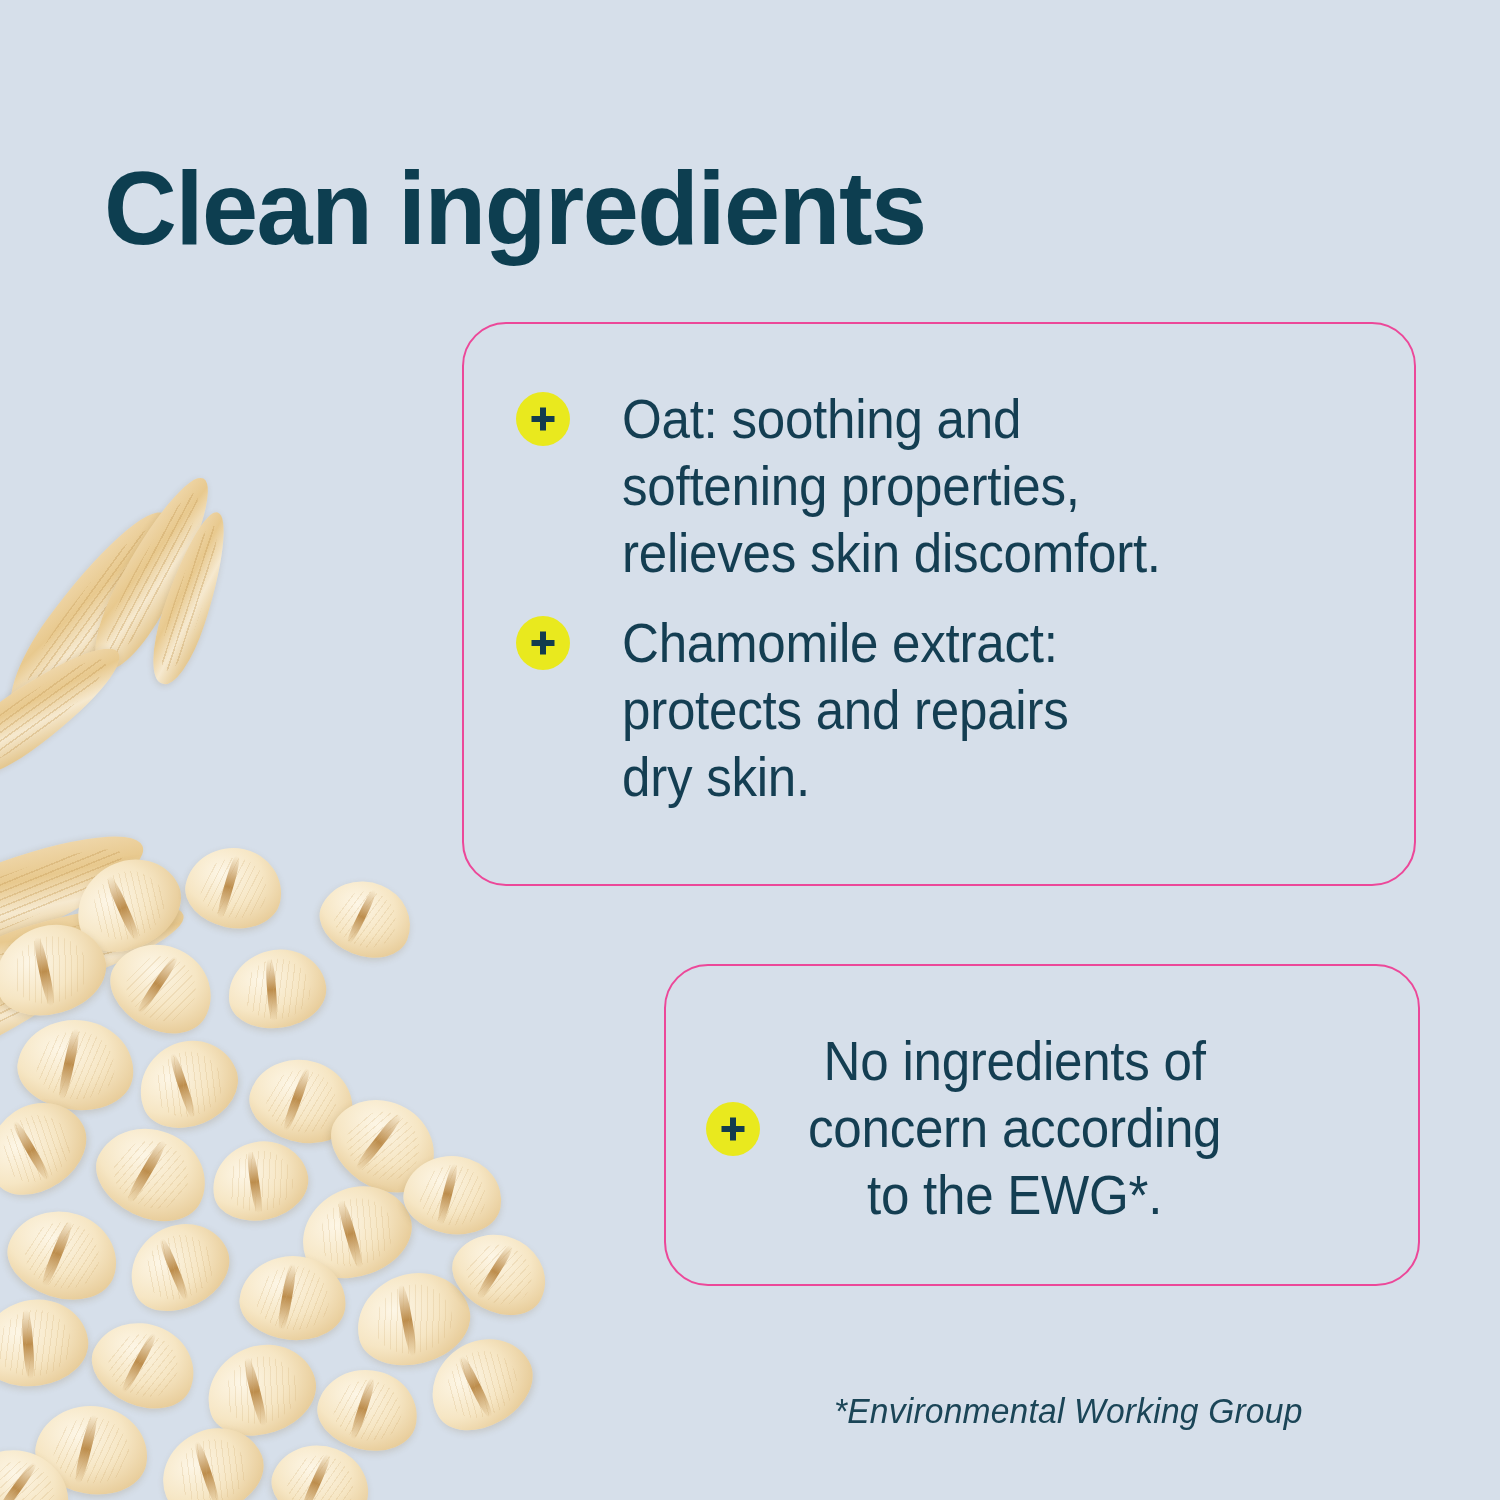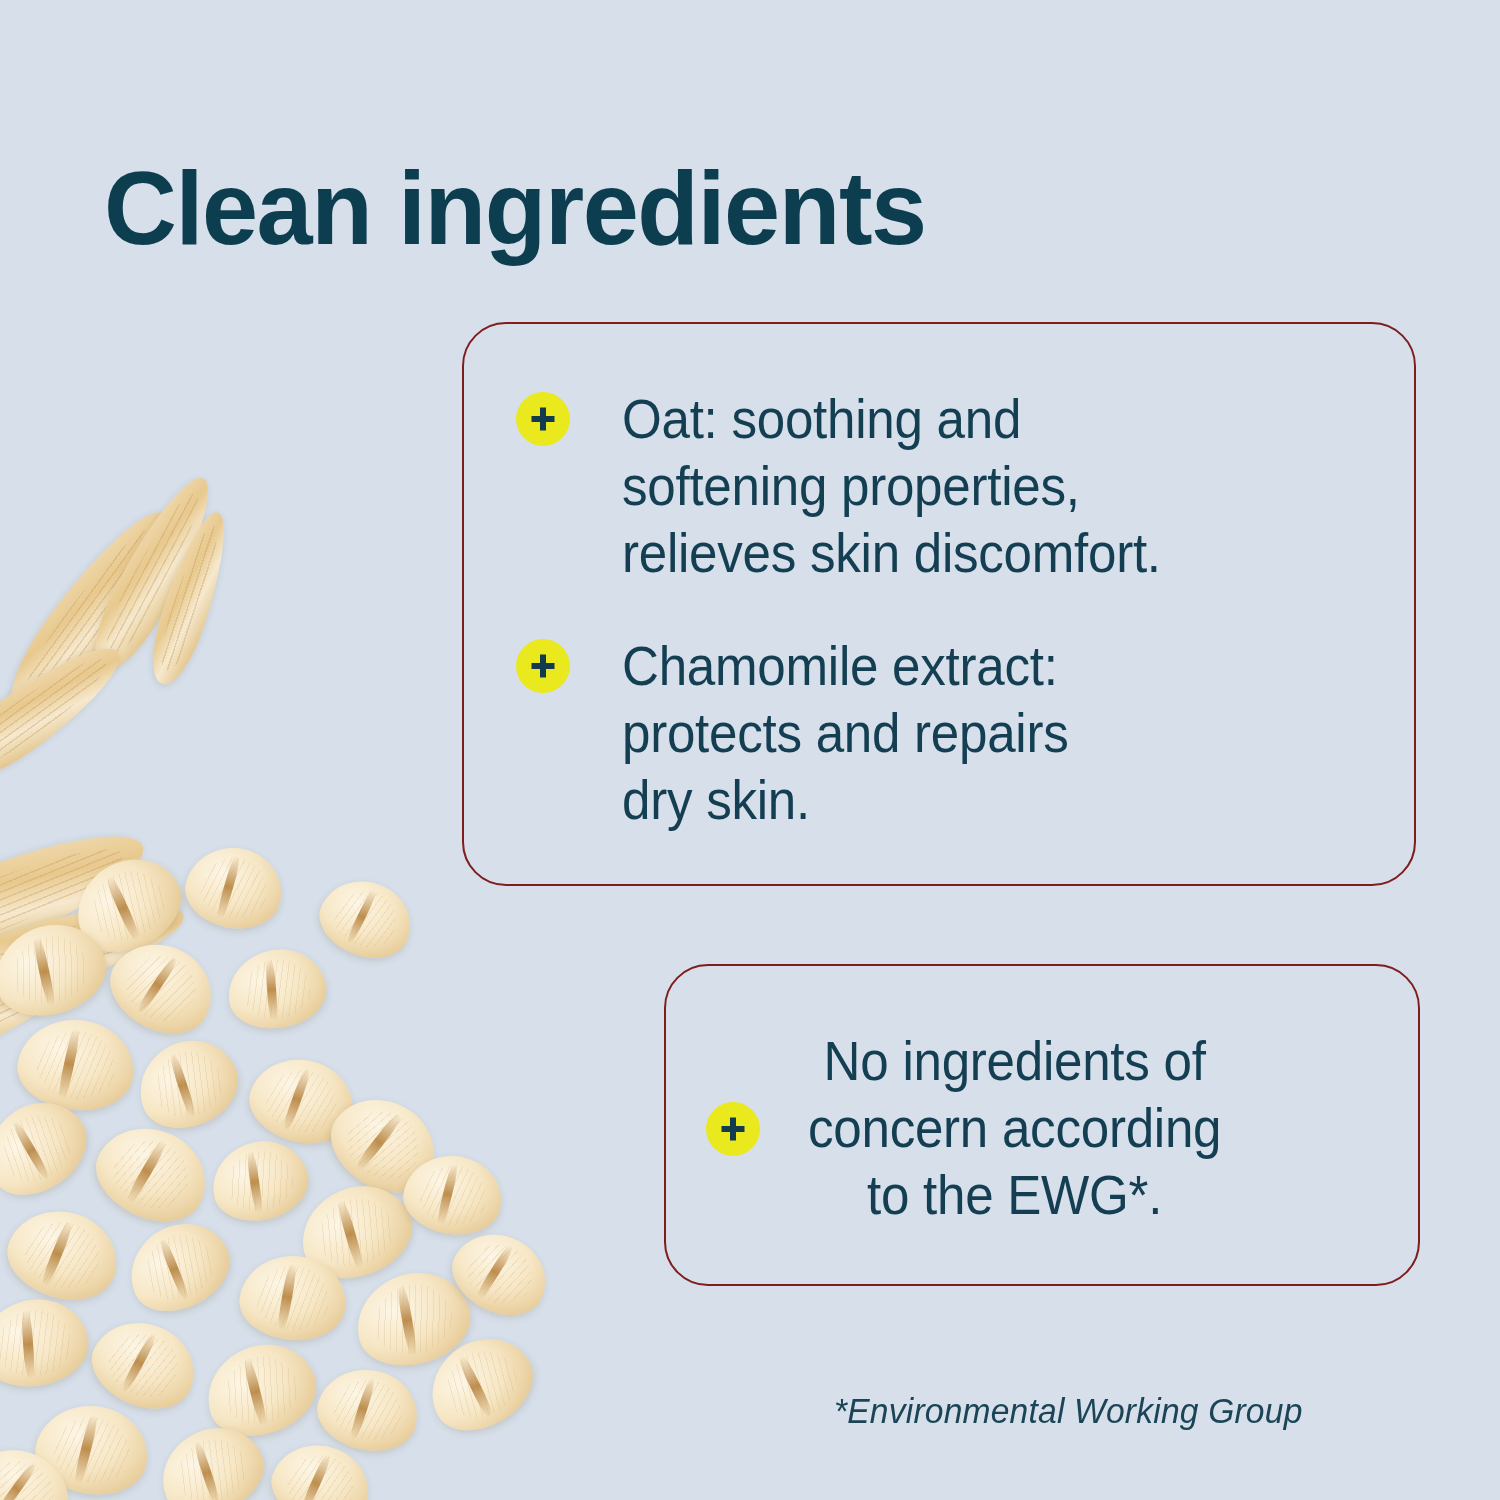--- a/index.html
+++ b/index.html
@@ -22,32 +22,32 @@
     letter-spacing:-1.5px;
     color:#0d3e50;
     white-space:nowrap;
     transform:scaleX(0.97);
     transform-origin:left top;
   }
 
   
   .card{
     position:absolute;
-    border:2px solid #7f1d1d;
+    border:2px solid #ec4899;
     border-radius:44px;
     box-sizing:border-box;
     background:transparent;
   }
   #card-ingredients{ left:462px; top:322px; width:954px; height:564px; }
   #card-ewg{        left:664px; top:964px; width:756px; height:322px;text-align:center; }
 
   
   .bullet-row{display:flex;align-items:flex-start;position:absolute;}
   #row-oat{ left:52px; top:62px; }
-  #row-chamomile{ left:52px; top:309px; }
+  #row-chamomile{ left:52px; top:286px; }
 
   .plus-badge{
     width:54px;height:54px;border-radius:50%;
     background:#e9e91e;
     flex:0 0 54px;
     position:relative;
     margin-top:6px;
   }
   .plus-badge::before,
   .plus-badge::after{

